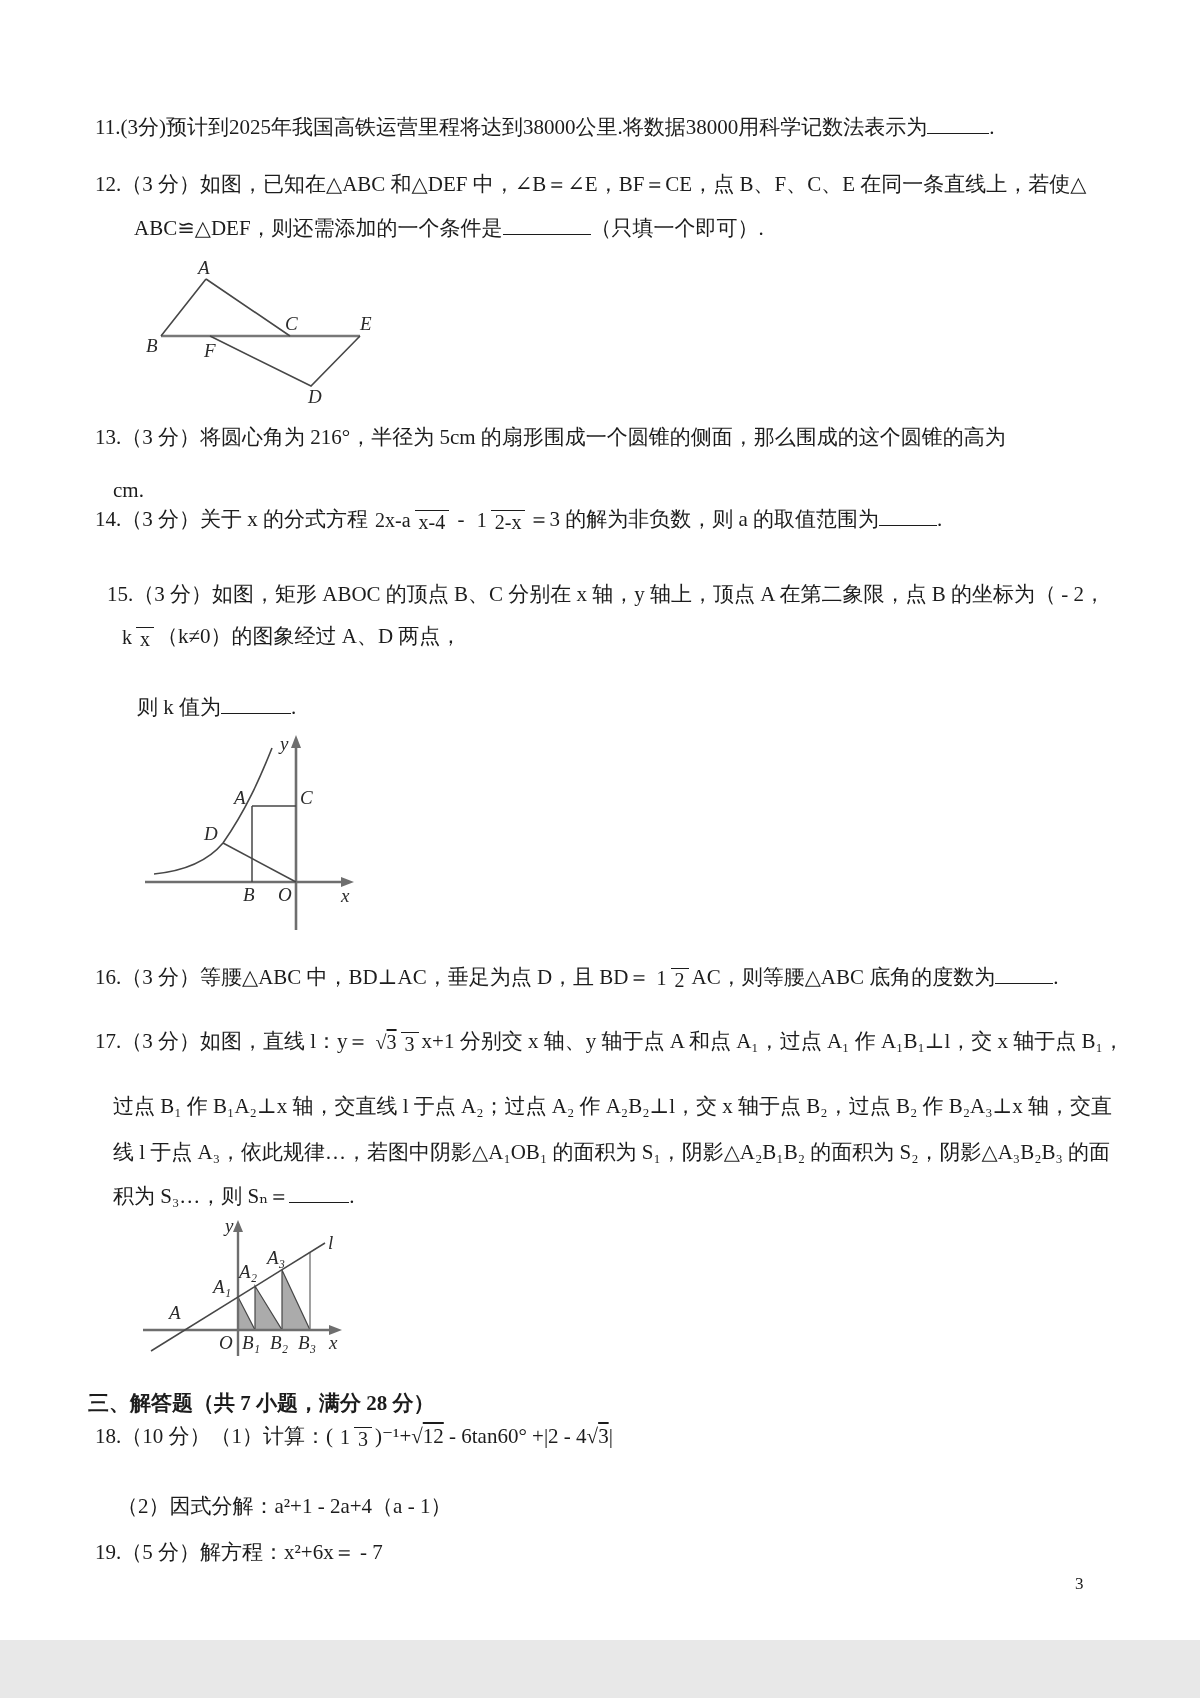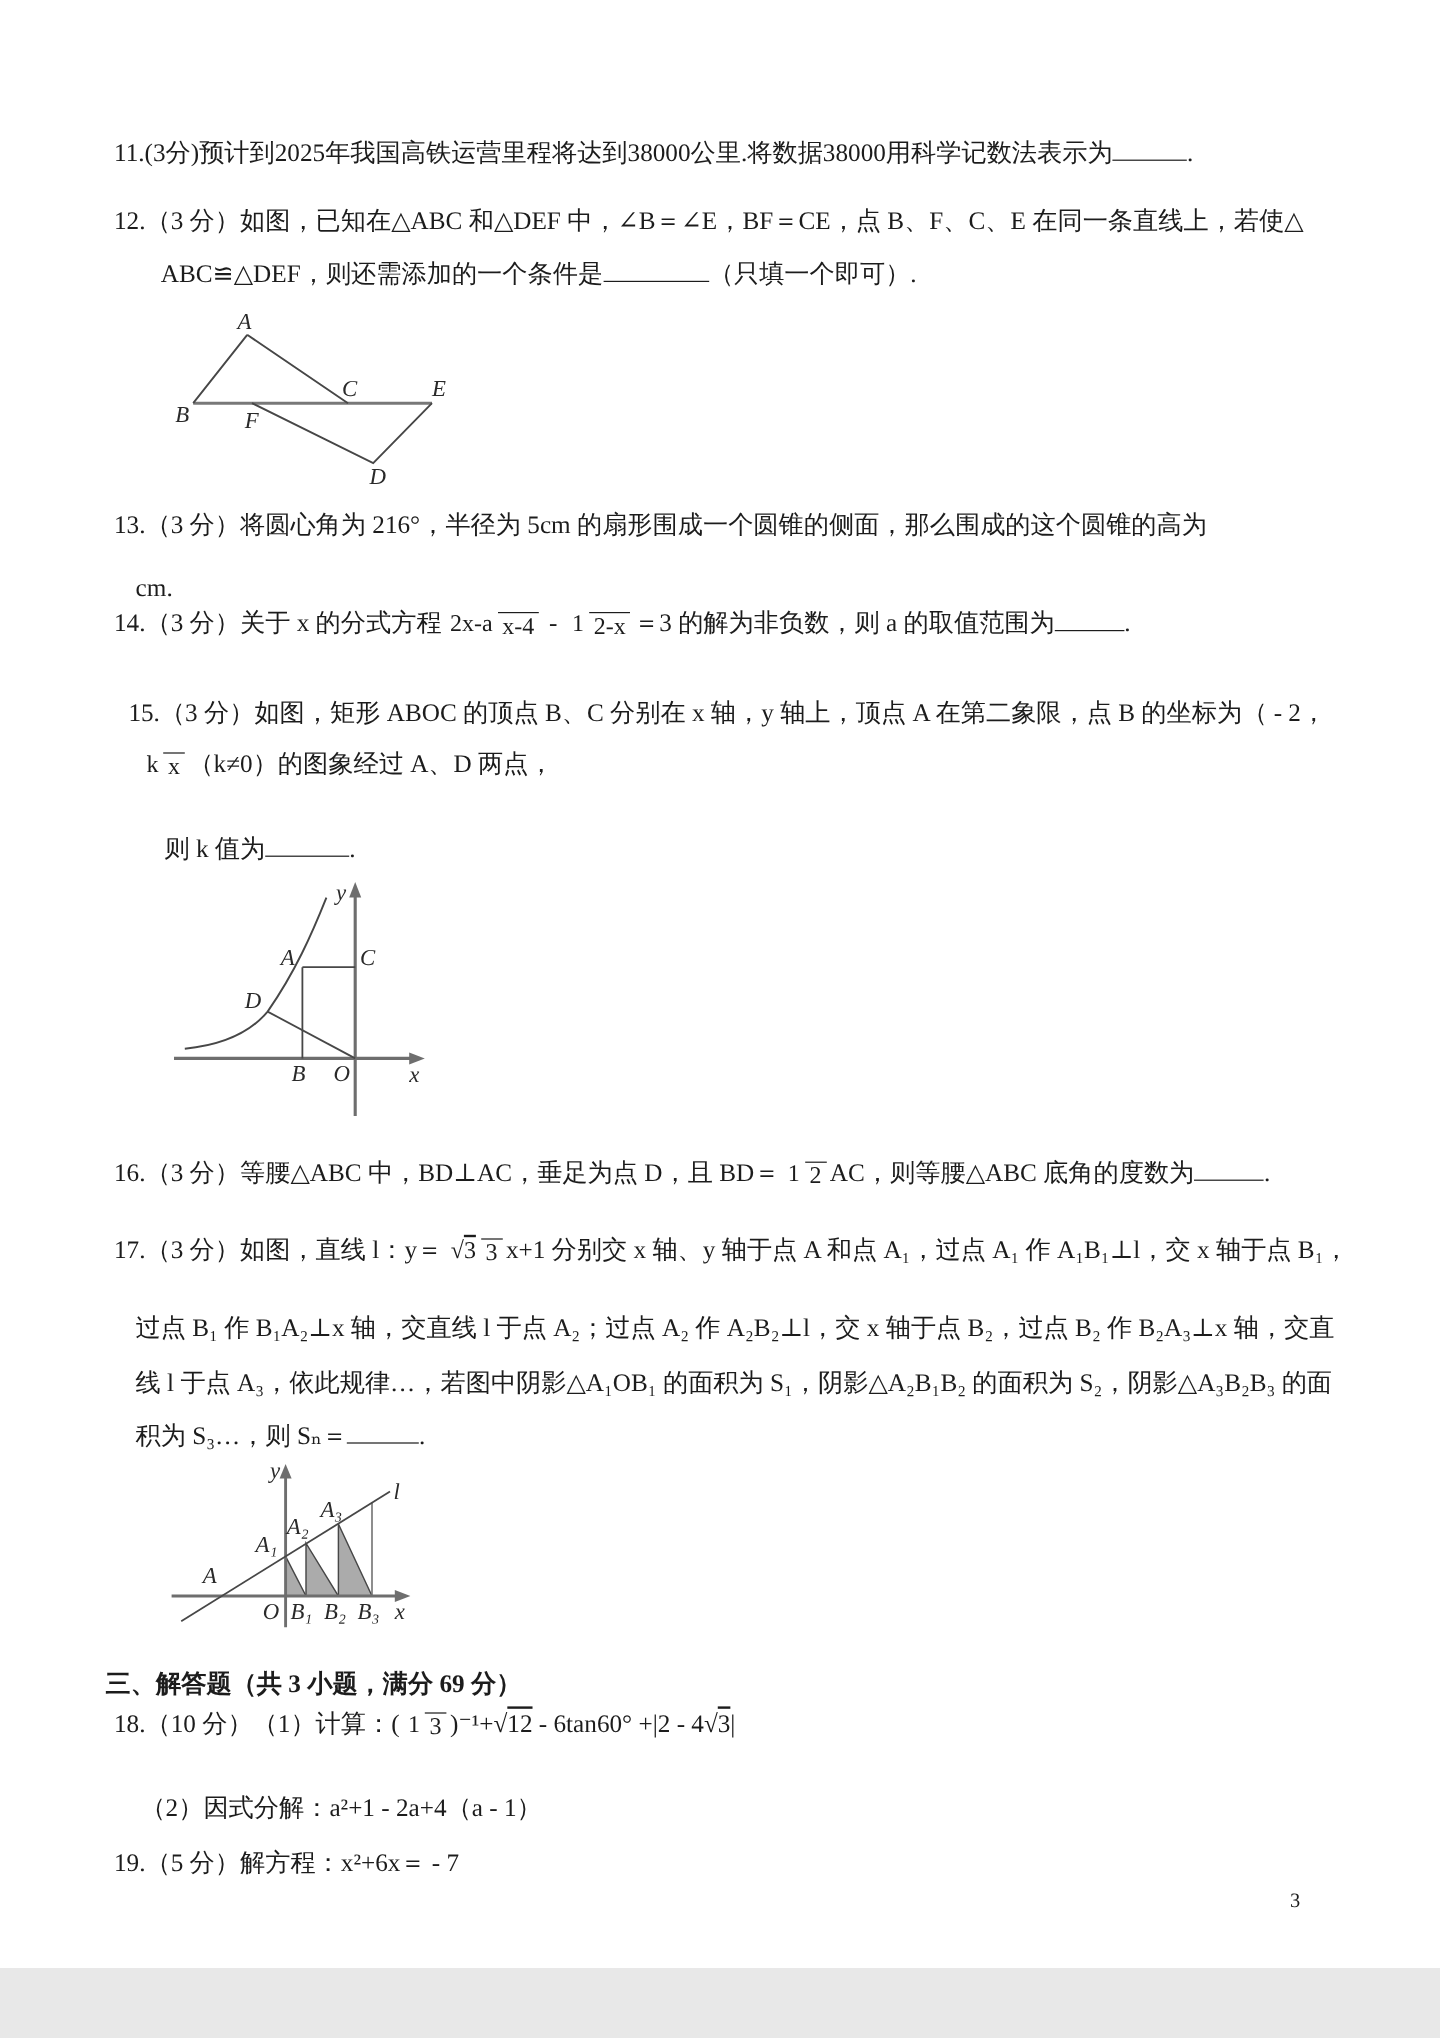--- a/index.html
+++ b/index.html
@@ -135,21 +135,21 @@
     <text x="86" y="133">O</text>
     <text x="36" y="103">A</text>
     <text x="80" y="77">A₁</text>
     <text x="106" y="62">A₂</text>
     <text x="134" y="48">A₃</text>
     <text x="109" y="133">B₁</text>
     <text x="137" y="133">B₂</text>
     <text x="165" y="133">B₃</text>
   </svg>
 
-  <div class="line bold" style="left:88px;top:1389px;">三、解答题（共 3 小题，满分 69 分）</div>
+  <div class="line bold" style="left:88px;top:1389px;">三、解答题（共 7 小题，满分 28 分）</div>
 
   <div class="line" style="left:95px;top:1422px;"><span>18.（10 分）（1）计算：(</span><span class="frac">
         <span class="num"><span>1</span></span>
         <span class="den"><span>3</span></span>
       </span><span>)</span><span>⁻¹+</span><span class="sqrt">√<span class="rad">12</span></span><span> - 6tan60° +|2 - 4</span><span class="sqrt">√<span class="rad">3</span></span><span>|</span></div>
   <div class="line" style="left:117px;top:1492px;"><span>（2）因式分解：a²+1 - 2a+4（a - 1）</span></div>
 
   <div class="line" style="left:95px;top:1538px;"><span>19.（5 分）解方程：x²+6x＝ - 7</span></div>
 
   <div class="pagenum" style="left:1075px;top:1574px;">3</div>

